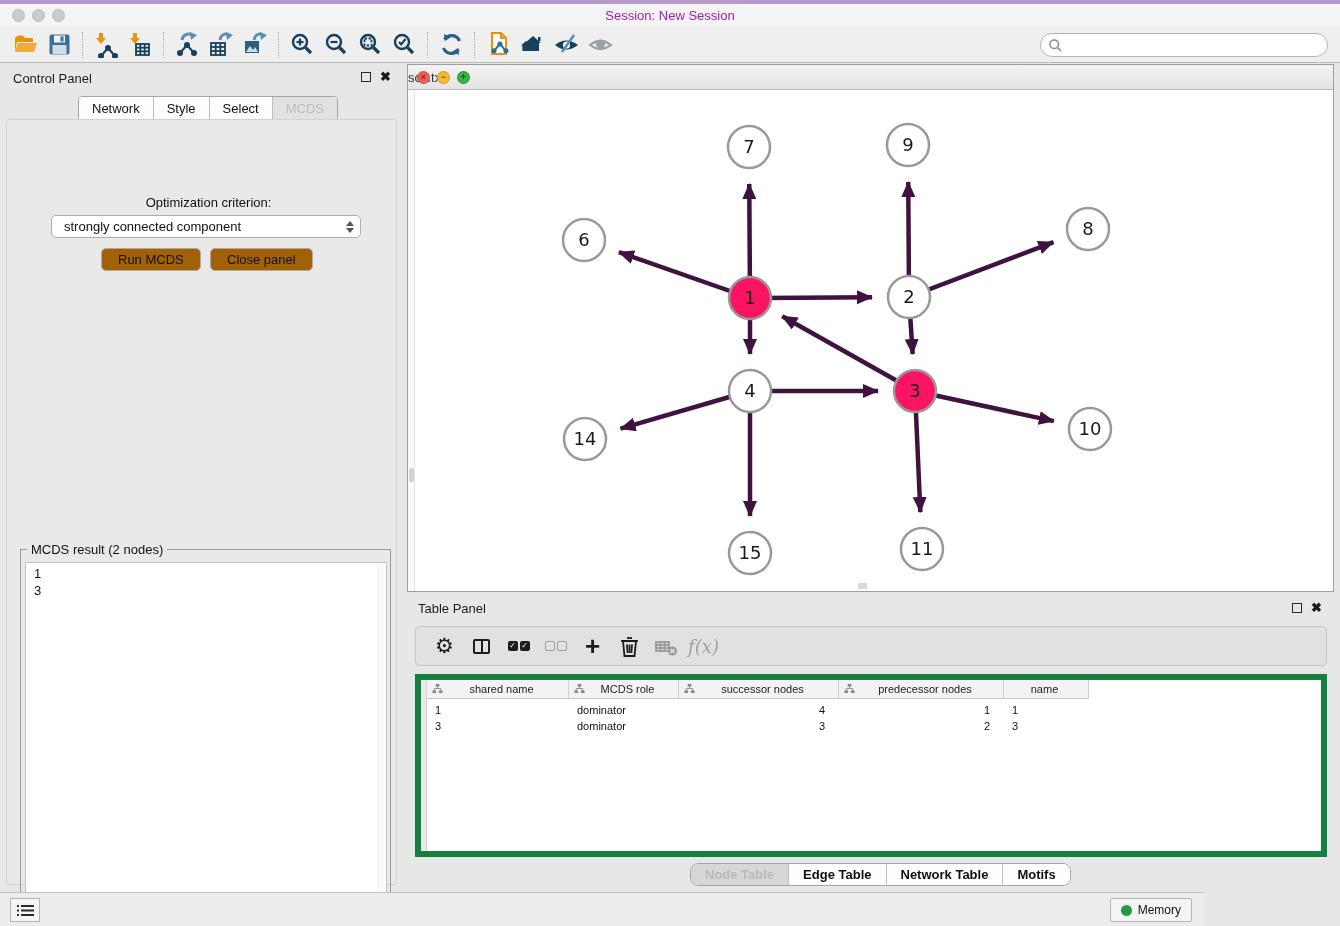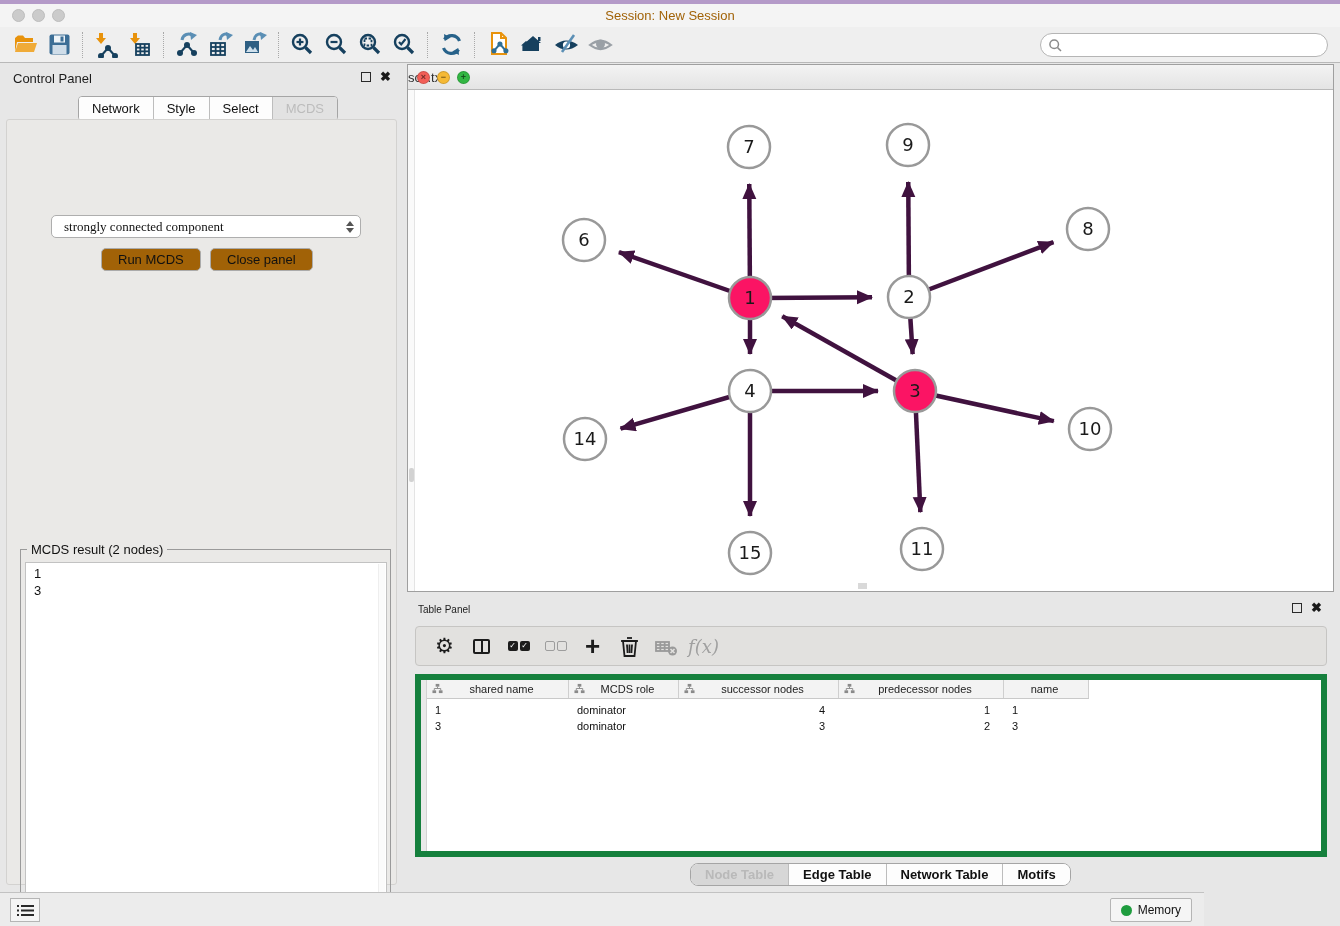--- a/index.html
+++ b/index.html
@@ -3,21 +3,21 @@
 <meta charset="utf-8">
 <style>
   * { margin:0; padding:0; box-sizing:border-box; }
   html,body { width:1340px; height:926px; overflow:hidden;
     font-family:"Liberation Sans", sans-serif; background:#e7e7e7; }
   .abs { position:absolute; }
 
   
   #focus-strip { left:0; top:0; width:1340px; height:4px; background:#b49ac8; }
   #titlebar { left:0; top:4px; width:1340px; height:23px; background:#f4f4f4; }
-  #titlebar .title { width:100%; text-align:center; line-height:23px; font-size:13px; color:#a16207; }
+  #titlebar .title { width:100%; text-align:center; line-height:23px; font-size:13px; color:#a21caf; }
   .tl-dot { width:13px; height:13px; border-radius:50%; background:#cbcbcb; border:1px solid #bdbdbd; display:inline-block; }
   #titlebar .dots { position:absolute; left:12px; top:5px; display:flex; gap:7px; }
 
   
   #main-toolbar { left:0; top:27px; width:1340px; height:36px; background:#efefef;
     border-bottom:1px solid #b8b8b8; display:flex; align-items:center; padding-left:8px; }
   .tb-icon { width:34px; height:30px; display:flex; align-items:center; justify-content:center; cursor:default; }
   .tb-sep { width:1px; height:26px; margin:0 6px; border-left:1px dotted #a9a9a9; }
   #search-wrap { position:absolute; right:12px; top:33px; width:288px; height:24px; background:#fff;
     border:1px solid #b5b5b5; border-radius:12px; display:flex; align-items:center; padding-left:7px; }
@@ -32,21 +32,21 @@
   .close-btn { font-size:13px; font-weight:bold; color:#1a1a1a; line-height:10px; }
   #cp-tabs { position:absolute; left:78px; top:33px; display:flex; border:1px solid #a5a5a5; border-radius:4px; overflow:hidden; background:#fff; }
   .cp-tab { padding:4px 13px; font-size:13px; color:#111; background:#fdfdfd; border-right:1px solid #bdbdbd; }
   .cp-tab:last-child { border-right:none; }
   .cp-tab.active { background:#e2e2e2; color:#bcbcbc; }
   #cp-body { position:absolute; left:6px; top:56px; width:391px; height:766px;
     background:#eae9e7; border:1px solid #d3d2d0; border-radius:3px; }
   #opt-label { position:absolute; left:0; top:75px; width:403px; text-align:center; font-size:13px; color:#111; }
   #opt-select { position:absolute; left:44px; top:95px; width:310px; height:23px; background:#fff;
     border:1px solid #aeaeae; border-radius:5px; display:flex; align-items:center; padding:0 6px 0 12px; }
-  #opt-select .sel-text { flex:1; font-size:13px; color:#111;font-family:Liberation Serif, serif; }
+  #opt-select .sel-text { flex:1; font-size:13px; color:#111; }
   .stepper { display:flex; flex-direction:column; gap:2px; align-items:center; }
   .stepper i { width:0; height:0; border-left:4px solid transparent; border-right:4px solid transparent; display:block; }
   .stepper .up { border-bottom:5px solid #555; }
   .stepper .down { border-top:5px solid #555; }
   .cp-btn { position:absolute; top:128px; height:23px; background:#a16207; border:1px solid #ababab;
     border-radius:5px; font-size:13px; color:#111; padding:0 16px; line-height:21px; }
   #run-btn { left:94px; } #closepanel-btn { left:203px; }
   #mcds-group { position:absolute; left:13px; top:429px; width:371px; height:384px; border:1px solid #9a9a9a; }
   #mcds-legend { position:absolute; left:6px; top:-8px; background:#eae9e7; padding:0 4px; font-size:13px; color:#111; }
   #mcds-text { position:absolute; left:4px; top:12px; width:362px; height:366px; background:#fff;
@@ -62,21 +62,21 @@
   .traffic span { width:13px; height:13px; border-radius:50%; display:flex; align-items:center; justify-content:center;
     font-size:9px; font-weight:bold; color:rgba(0,0,0,.55); border:1px solid rgba(0,0,0,.15); line-height:1; }
   #net-canvas { position:absolute; left:0; top:25px; width:925px; height:501px; background:#fff; }
   #net-vscroll { position:absolute; left:0; top:25px; width:7px; height:501px; background:#fafafa; border-right:1px solid #e4e4e4; }
   #net-vscroll .handle { position:absolute; left:1px; top:378px; width:5px; height:14px; background:#d2d2d2; border-radius:2px; }
   #net-hhandle { position:absolute; left:450px; bottom:2px; width:9px; height:6px; background:#d9d9d9; }
 
   
   #table-panel { left:407px; top:596px; width:927px; height:292px; background:#e7e7e7; }
   #tp-header { position:absolute; left:0; top:3px; width:100%; height:20px; }
-  #tp-header .ptitle { margin-left:11px; font-size:10px; color:#1c1c1c; line-height:20px; }
+  #tp-header .ptitle { margin-left:11px; font-size:13px; color:#1c1c1c; line-height:20px; }
   #tp-toolbar { position:absolute; left:8px; top:30px; width:912px; height:40px; background:#e2e1df;
     border:1px solid #c6c5c3; border-radius:4px; display:flex; align-items:center; padding-left:12px; gap:4px; }
   .tt-icon { width:33px; height:30px; display:flex; align-items:center; justify-content:center; }
   .gear-glyph { font-size:21px; color:#1c1c1c; }
   .pane-glyph { width:17px; height:15px; border:2px solid #1c1c1c; border-radius:2px; position:relative; }
   .pane-glyph::after { content:""; position:absolute; left:6px; top:0; width:2px; height:11px; background:#1c1c1c; }
   .cbx { width:10px; height:10px; display:inline-block; margin:0 1px; }
   .cbx.filled { background:#1c1c1c; color:#fff; font-size:8px; line-height:10px; text-align:center; border-radius:2px; }
   .cbx.empty { border:1.5px solid #9d9d9d; border-radius:2px; }
   .plus-glyph { font-size:26px; font-weight:bold; color:#1c1c1c; line-height:20px; }
@@ -279,20 +279,21 @@
       <span class="close-btn">✖</span>
     </span>
   </div>
   <div id="cp-tabs">
       <span class="cp-tab">Network</span>
       <span class="cp-tab">Style</span>
       <span class="cp-tab">Select</span>
       <span class="cp-tab active">MCDS</span>
     </div>
   <div id="cp-body">
+    <div id="opt-label">Optimization criterion:</div>
     <div id="opt-select">
       <span class="sel-text">strongly connected component</span>
       <span class="stepper">
           <i class="up"></i>
           <i class="down"></i>
         </span>
     </div>
     <button id="run-btn" class="cp-btn">Run MCDS</button>
     <button id="closepanel-btn" class="cp-btn">Close panel</button>
     <div id="mcds-group">

